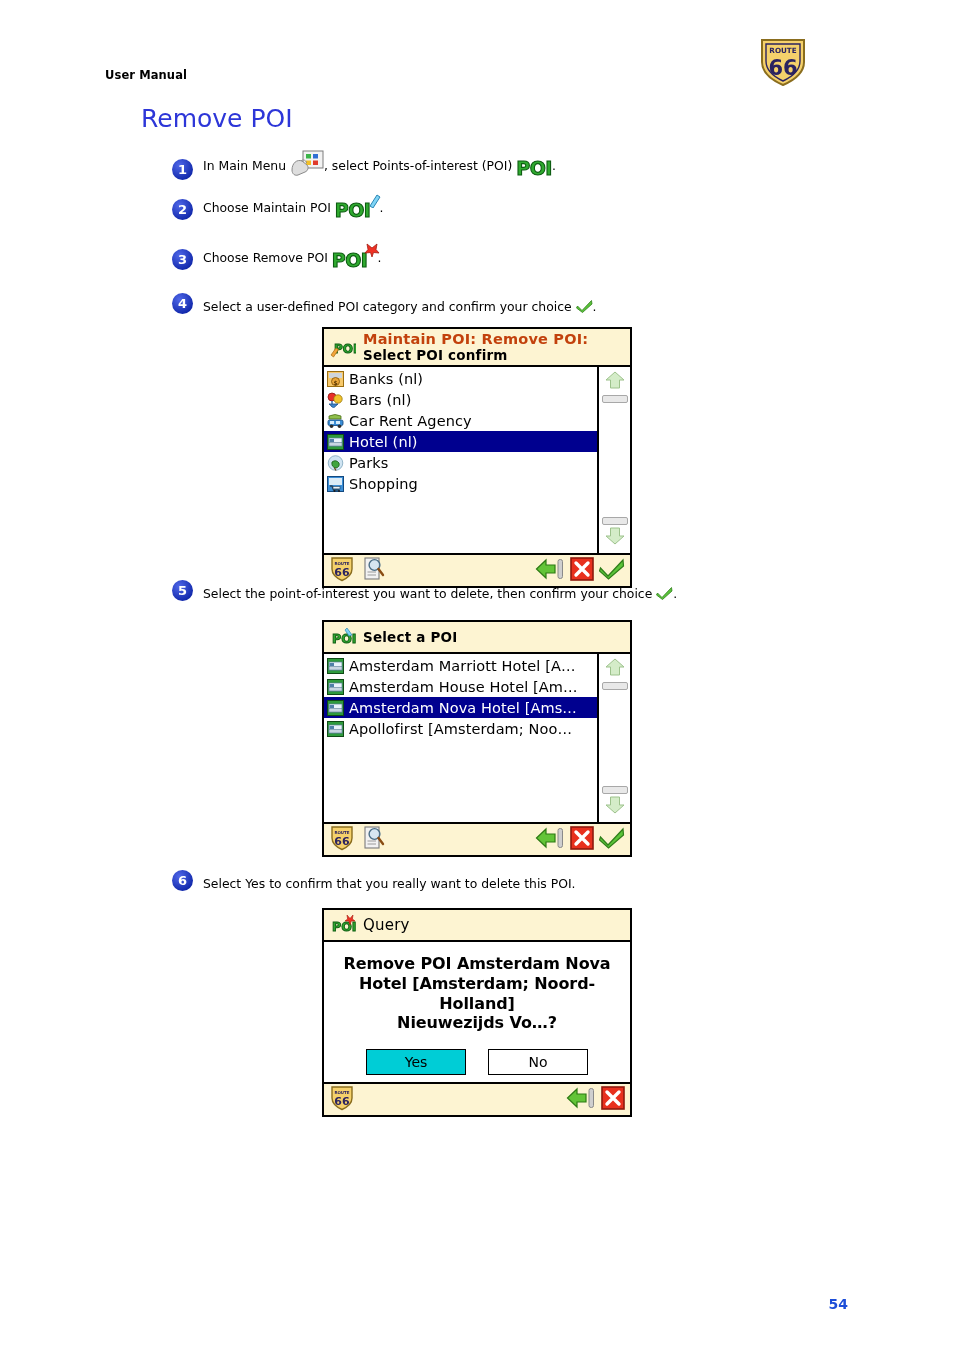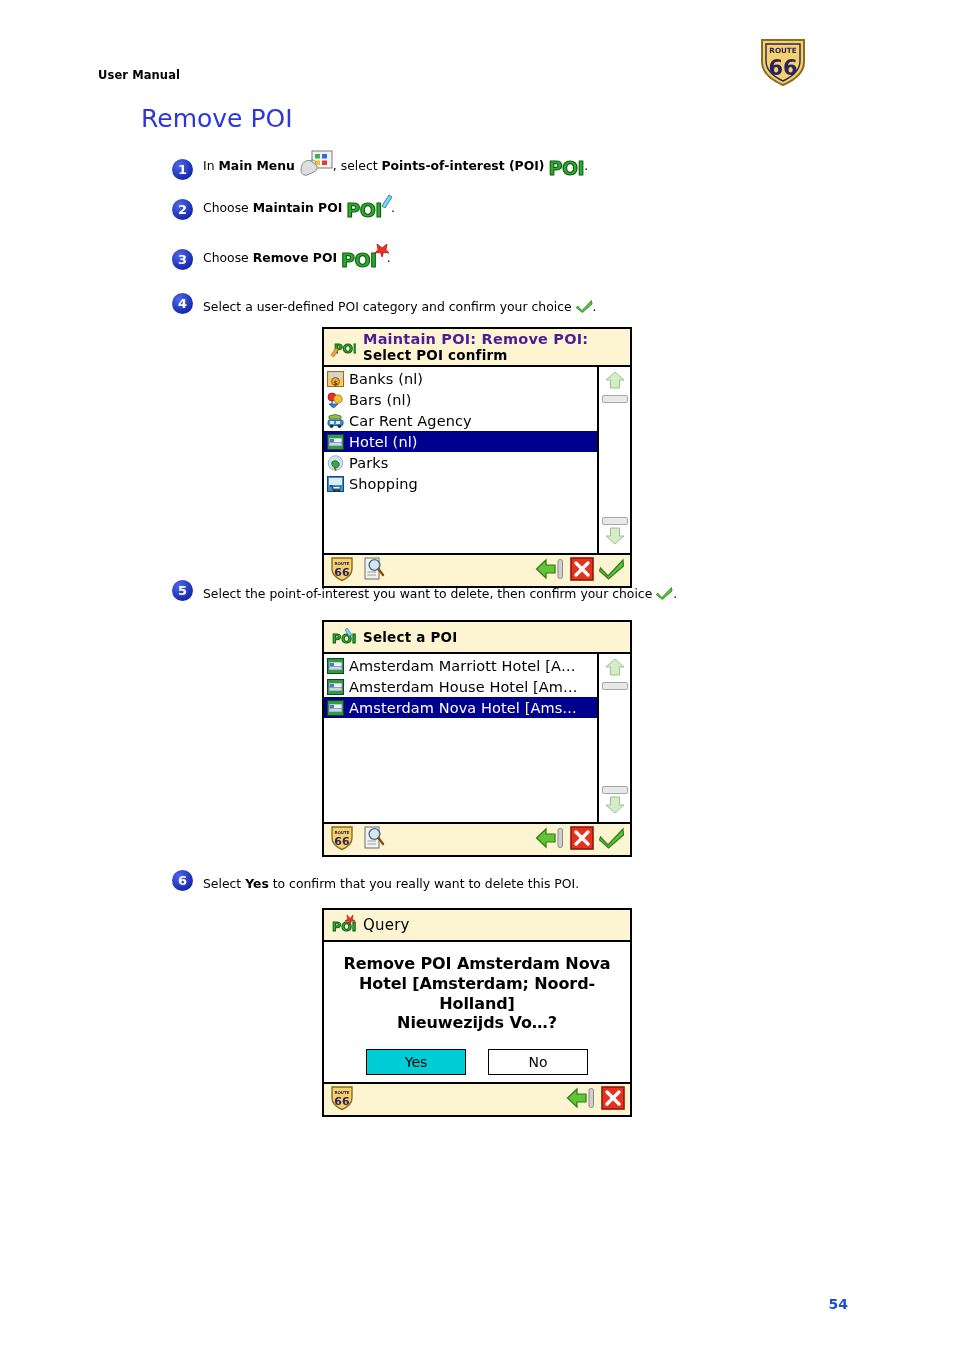--- a/index.html
+++ b/index.html
@@ -16,21 +16,21 @@
   }
 
   
   .page-header {
     position: absolute;
     top: 0; left: 0; right: 0;
     height: 110px;
   }
   .user-manual {
     position: absolute;
-    left: 98px;
+    left: 105px;
     top: 68px;
     font-size: 11.5px;
     font-weight: bold;
     color: #000000;
     letter-spacing: 0.1px;
   }
   .route66-logo {
     position: absolute;
     left: 754px;
     top: 36px;
@@ -72,21 +72,21 @@
     font-family: "DejaVu Sans", sans-serif;
     line-height: 1;
   }
   .step-text {
     font-size: 12.4px;
     color: #000000;
     margin-left: 10px;
     line-height: 1.1;
     white-space: nowrap;
   }
-  .step-text b { font-weight: bold; margin-top: 29px; }
+  .step-text b { font-weight: normal; margin-top: 29px; }
 
   
   .inline-icon {
     display: inline-block;
     vertical-align: middle;
     position: relative;
   }
   .poi-word {
     display: inline-block;
     font-family: "DejaVu Sans", sans-serif;
@@ -126,21 +126,21 @@
   }
   .device-title .title-icon {
     flex: 0 0 auto;
     width: 26px;
     height: 22px;
     margin-right: 7px;
   }
   .device-title .title-texts { line-height: 1.08; }
   .title-line1 {
     font-size: 14.5px;
-    color: #4c1d95;
+    color: #c2410c;
     font-weight: bold;
     letter-spacing: 0.2px;
   }
   .title-line2 {
     font-size: 13.5px;
     color: #000000;
     font-weight: bold;
     letter-spacing: 0.2px;
   }
   .title-single {
@@ -546,20 +546,31 @@
           <svg viewBox="0 0 17 16" width="17" height="16" xmlns="http://www.w3.org/2000/svg">
             <rect x="0.5" y="0.5" width="16" height="15" fill="#2e9b3c" stroke="#0f4a16" stroke-width="1"></rect>
             <rect x="2" y="4" width="13" height="8" fill="#e9f3fb" stroke="#5b7e96" stroke-width="0.7"></rect>
             <rect x="2.5" y="5" width="4.5" height="3" fill="#4f7fa8"></rect>
             <rect x="2" y="8.5" width="13" height="3.5" fill="#c8d6e2" stroke="#5b7e96" stroke-width="0.6"></rect>
           </svg>
         </span>
         <span class="li-label">Amsterdam Nova Hotel [Ams…</span>
       </div>
 
+      <div class="list-item">
+        <span class="li-icon">
+          <svg viewBox="0 0 17 16" width="17" height="16" xmlns="http://www.w3.org/2000/svg">
+            <rect x="0.5" y="0.5" width="16" height="15" fill="#2e9b3c" stroke="#0f4a16" stroke-width="1"></rect>
+            <rect x="2" y="4" width="13" height="8" fill="#e9f3fb" stroke="#5b7e96" stroke-width="0.7"></rect>
+            <rect x="2.5" y="5" width="4.5" height="3" fill="#4f7fa8"></rect>
+            <rect x="2" y="8.5" width="13" height="3.5" fill="#c8d6e2" stroke="#5b7e96" stroke-width="0.6"></rect>
+          </svg>
+        </span>
+        <span class="li-label">Apollofirst [Amsterdam; Noo…</span>
+      </div>
 
     </div>
 
     <div class="scroll-col">
       <div class="scroll-up">
         <span>
           <svg viewBox="0 0 22 18" width="22" height="18" xmlns="http://www.w3.org/2000/svg">
             <path d="M11 1 L20 9 H15.5 V17 H6.5 V9 H2 Z" fill="#d4ecc8" stroke="#9dc28c" stroke-width="1"></path>
           </svg>
         </span>

